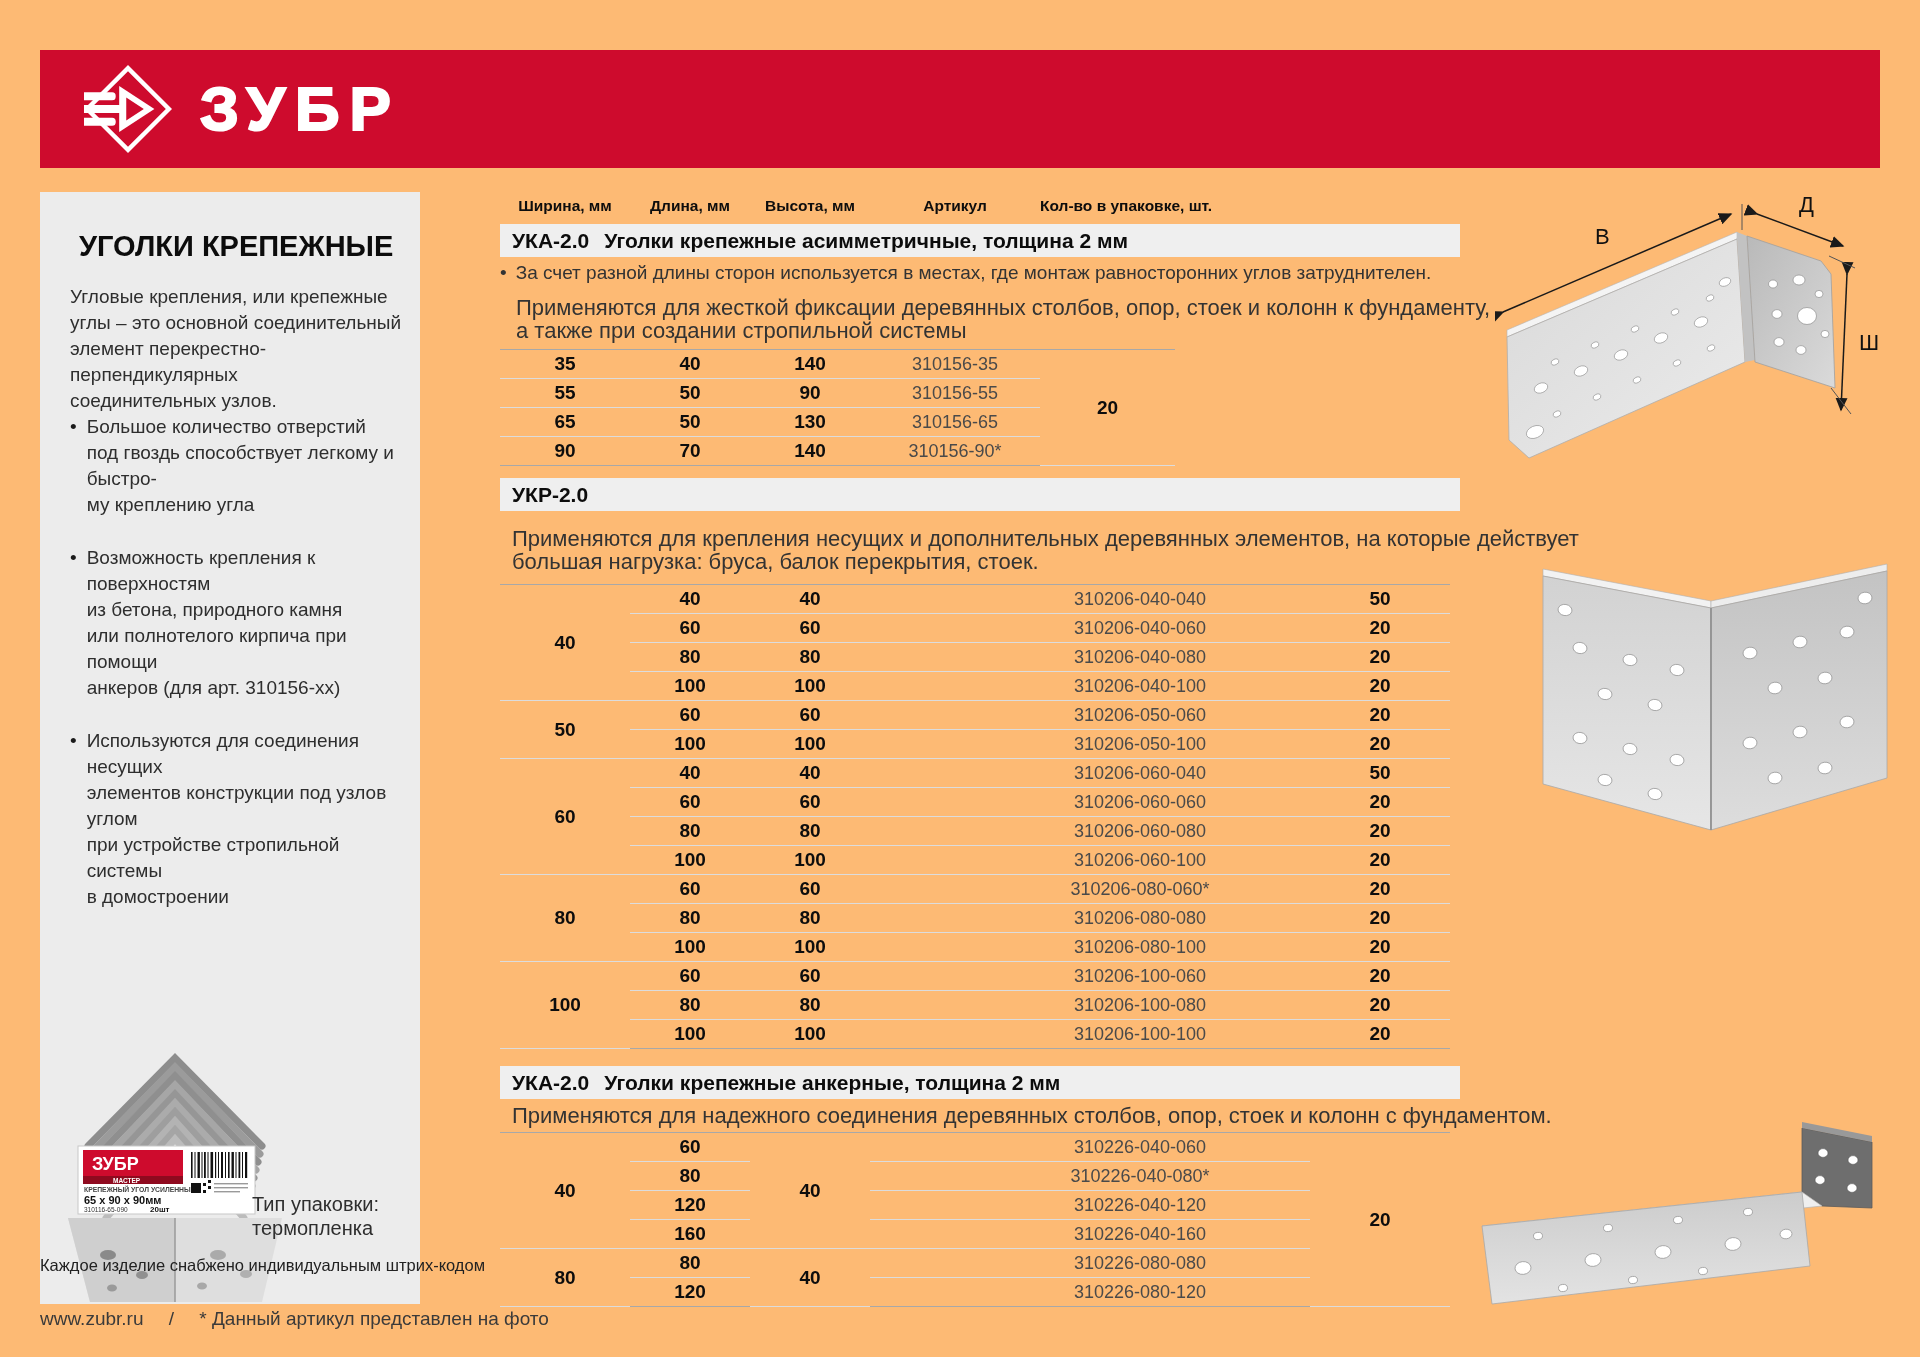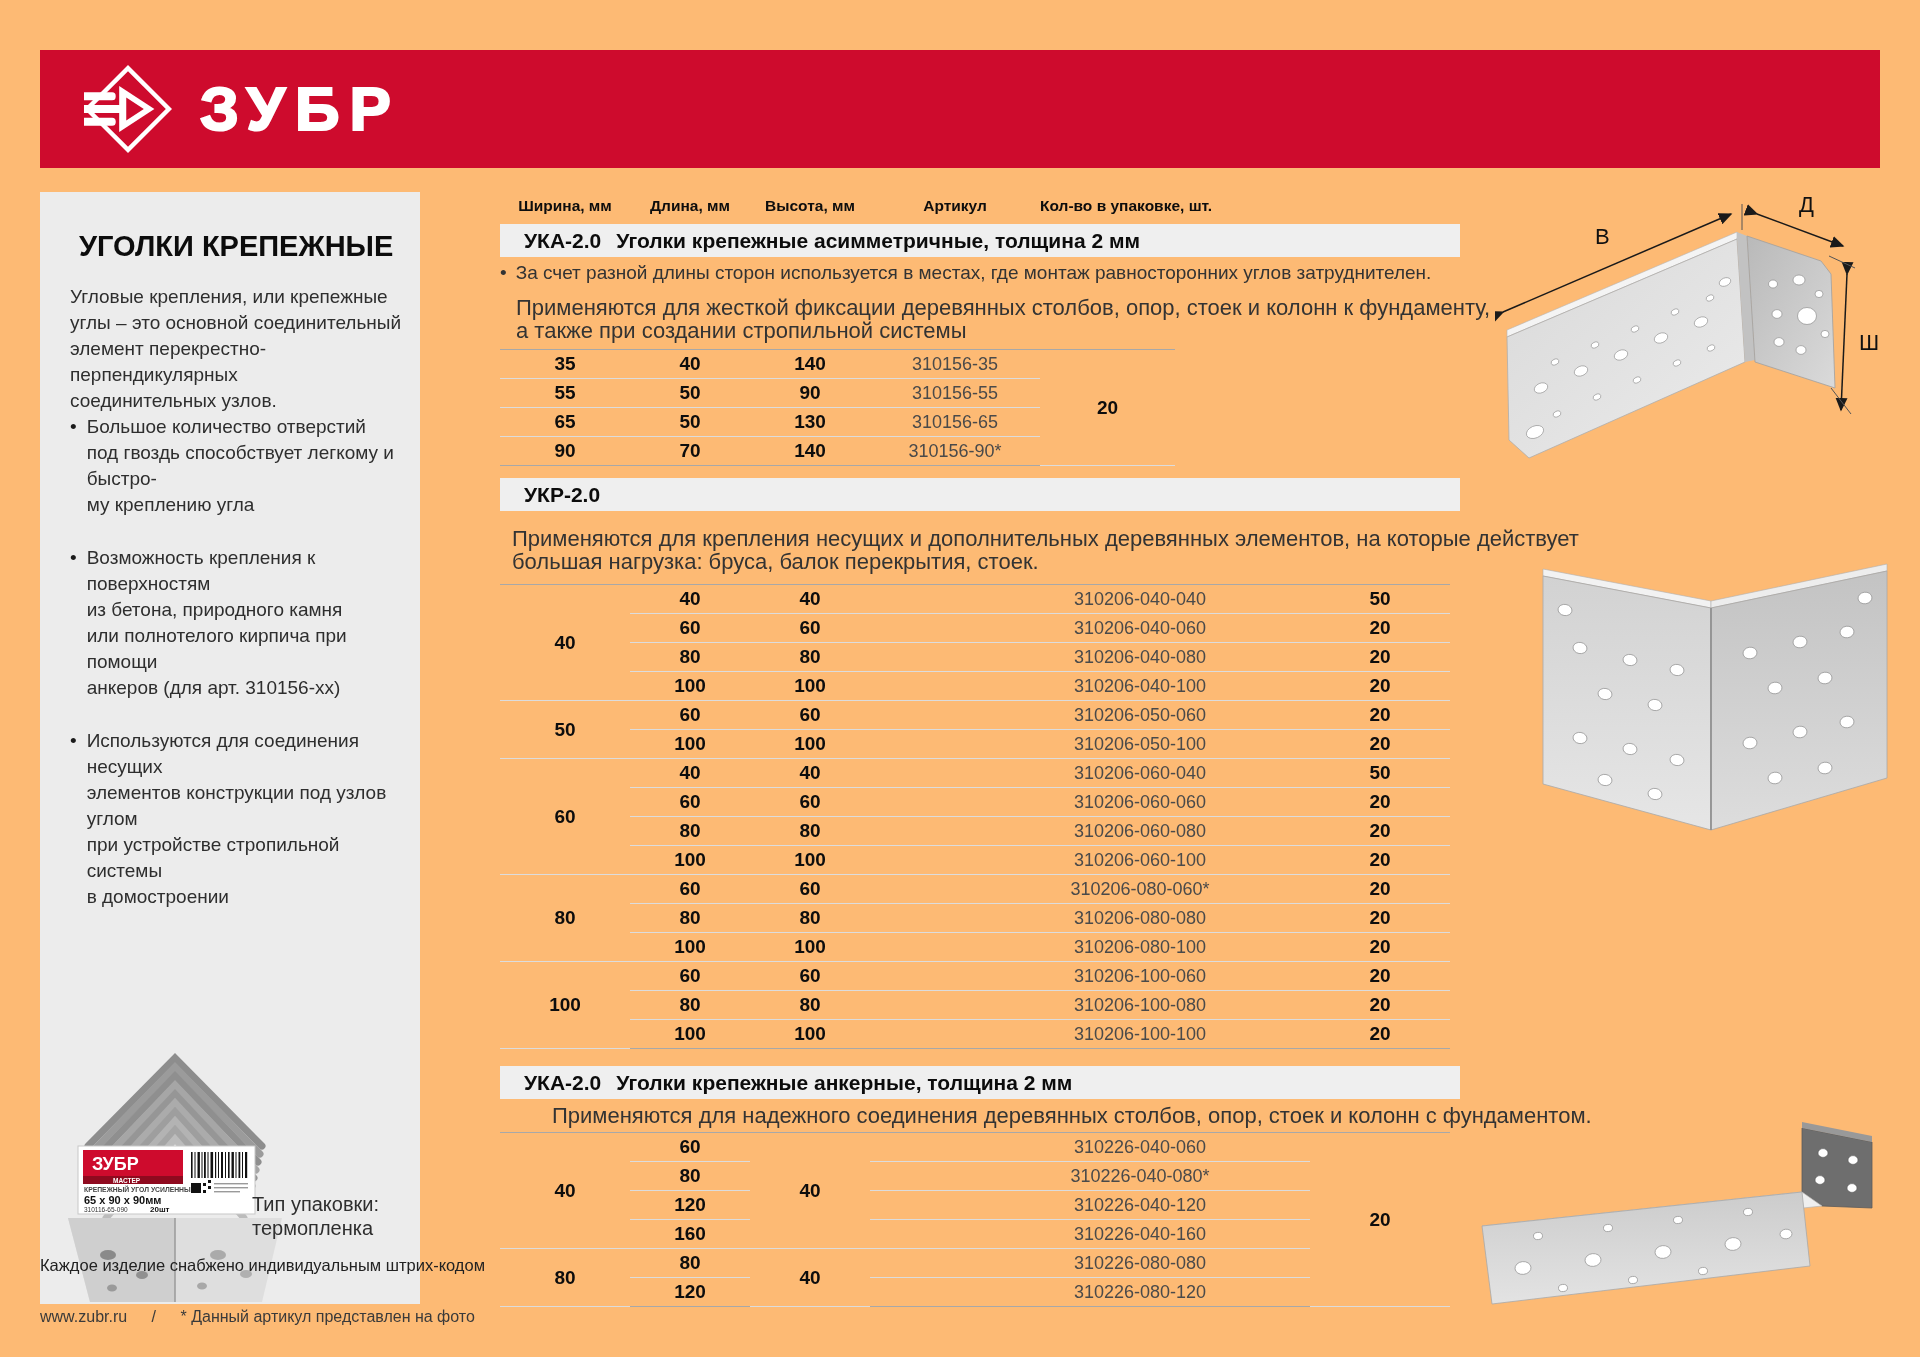--- a/index.html
+++ b/index.html
@@ -37,37 +37,37 @@
   .barcode-note{left:0;top:1064px;width:100%;text-align:center;font-size:16.5px;color:#222;white-space:nowrap;}
 
   
   .colheads{left:500px;top:197px;width:675px;display:grid;
             grid-template-columns:130px 120px 120px 170px 135px;
             font-size:15.5px;font-weight:bold;color:#0d0d0d;}
   .colheads span{text-align:center;white-space:nowrap;}
 
   
   .bar{left:500px;width:960px;height:33px;background:var(--bar);display:flex;align-items:center;
-       padding-left:24px;box-sizing:border-box;font-size:21px;font-weight:bold;color:#0c0c0c;}
+       padding-left:12px;box-sizing:border-box;font-size:21px;font-weight:bold;color:#0c0c0c;}
   .bar .code{margin-right:15px;}
 
   .sec-bullet{left:500px;display:flex;gap:9px;font-size:19px;color:#333;}
   .sec-para{left:516px;font-size:22px;line-height:23px;color:#333;white-space:pre-line;}
 
   
   table{border-collapse:collapse;table-layout:fixed;border-top:1px solid var(--line-dark);
         border-bottom:1px solid var(--line-dark);}
   td{height:28px;padding:0;text-align:center;vertical-align:middle;border-bottom:1px solid var(--line-light);}
   tr:last-child>td{border-bottom:none;}
   td.num{font-weight:bold;font-size:19px;color:#0d0d0d;}
   td.art{font-size:18px;color:var(--art);font-weight:normal;}
   td.sp{}
 
   
-  .footer{left:40px;top:1308px;font-size:16px;color:#3a3a3a;}
+  .footer{left:40px;top:1308px;font-size:19px;color:#3a3a3a;}
   .footer .sep{margin:0 20px;}
 
   
   .dim-label{font-size:22px;fill:#111;font-family:"Liberation Sans","DejaVu Sans",sans-serif;}
 </style>
 </head>
 <body>
 
 <div id="page">
 
@@ -372,21 +372,21 @@
         <td class="art">310206-100-100</td>
         <td class="num">20</td>
       </tr>
     </tbody>
   </table>
 
   <div class="abs bar" style="top:1066px;">
     <span class="code">УКА-2.0</span>
     <span>Уголки крепежные анкерные, толщина 2 мм</span>
   </div>
-  <div class="abs sec-para" style="left:512px;top:1104px;margin-left:40px;">Применяются для надежного соединения деревянных столбов, опор, стоек и колонн с фундаментом.</div>
+  <div class="abs sec-para" style="left:512px;top:1104px;">Применяются для надежного соединения деревянных столбов, опор, стоек и колонн с фундаментом.</div>
 
   <table class="abs" style="left:500px;top:1132px;width:950px;">
     <colgroup>
         <col style="width:130px">
         <col style="width:120px">
         <col style="width:120px">
         <col style="width:100px">
         <col style="width:340px">
         <col style="width:140px">
       </colgroup>

